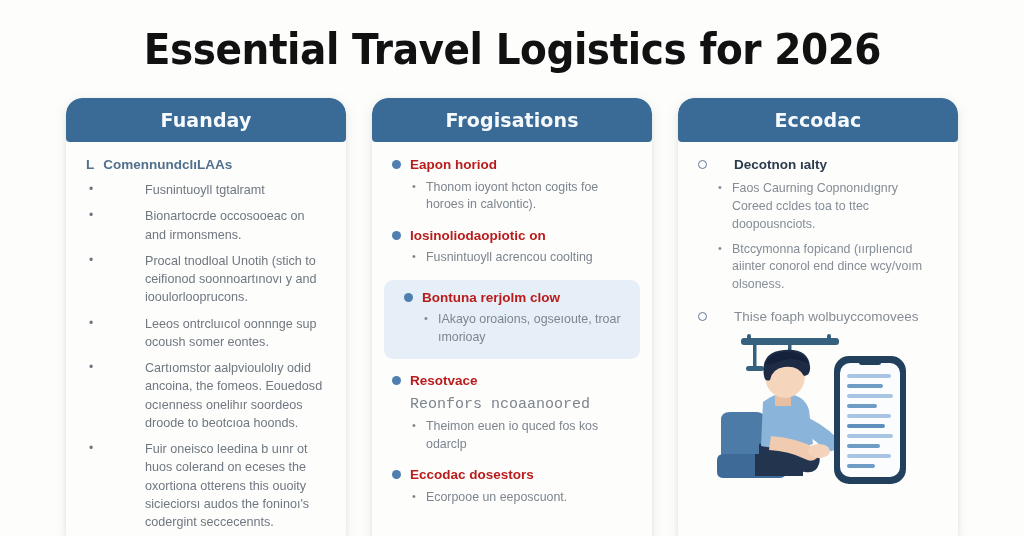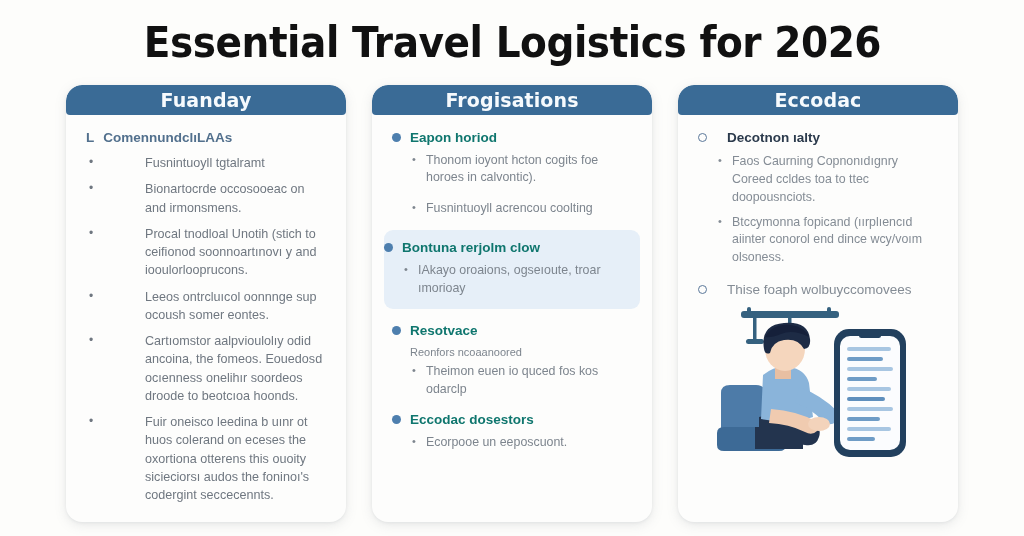--- a/index.html
+++ b/index.html
@@ -17,21 +17,21 @@
   .page {
     position: absolute;
     inset: 0;
     background: #fdfdfb;
     display: flex;
     flex-direction: column;
   }
 
   
   .title-wrap {
-    height: 85px;
+    height: 98px;
     display: flex;
     align-items: center;
     justify-content: center;
     flex: 0 0 auto;
   }
   .page-title {
     font-family: "DejaVu Sans", sans-serif;
     font-weight: 700;
     font-size: 42px;
     letter-spacing: -0.5px;
@@ -54,21 +54,21 @@
     border-radius: 16px;
     box-shadow: 0 3px 12px rgba(120,125,135,0.16), 0 1px 3px rgba(120,125,135,0.10);
     display: flex;
     flex-direction: column;
     overflow: hidden;
     position: relative;
   }
   .card-header {
     background: #3a6b96;
     border-radius: 16px 16px 4px 4px;
-    height: 30px;
+    height: 44px;
     display: flex;
     align-items: center;
     justify-content: center;
     flex: 0 0 auto;
   }
   .card-header-text {
     color: #f6fafd;
     font-weight: 700;
     font-size: 19px;
     letter-spacing: 0.1px;
@@ -107,68 +107,69 @@
     line-height: 1.45;
     font-size: 12px;
   }
   .c1-item .txt { flex: 1 1 auto; margin-left: 40px; }
 
   
   .c2-group { margin-bottom: 13px; }
   .c2-group.boxed {
     background: #e6eff8;
     border-radius: 9px;
-    padding: 9px 10px 9px 0;
+    padding: 9px 10px 9px 20px;
     margin: 2px -8px 13px -8px;
   }
   .c2-head {
     display: flex;
     gap: 9px;
     align-items: flex-start;
     margin-bottom: 5px;
   }
   .c2-head .bullet {
     flex: 0 0 auto;
     width: 9px; height: 9px;
     border-radius: 50%;
     background: #4e7fae;
     margin-top: 4px;
   }
   .c2-head .txt {
     font-weight: 700;
     font-size: 13.5px;
-    color: #0f766e;
+    color: #b91c1c;
     line-height: 1.3;
   }
   .c2-note {
     color: #7d858e;
-    font-size: 11px;
+    font-size: 15px;
     line-height: 1.4;
     margin: 0 0 3px 18px;
+    font-family: Liberation Mono, monospace;
   }
   .c2-sub {
     display: flex;
     gap: 8px;
     margin: 0 0 3px 18px;
     color: #7d858e;
     font-size: 12.4px;
     line-height: 1.42;
   }
   .c2-sub .dot {
     flex: 0 0 auto;
     width: 8px;
     text-align: center;
     font-size: 11px;
     line-height: 1.42;
   }
 
   
   .c3-head {
     display: flex;
-    gap: 20px;
+    gap: 27px;
     align-items: flex-start;
     margin-bottom: 6px;
   }
   .c3-head .ring {
     flex: 0 0 auto;
     width: 9px; height: 9px;
     border-radius: 50%;
     border: 1.6px solid #5b789a;
     box-sizing: border-box;
     margin-top: 4px;
@@ -260,20 +261,24 @@
             <span class="bullet"></span>
             <span class="txt">Eapon horiod</span>
           </div>
           <div class="c2-sub">
             <span class="dot">•</span>
             <span>Thonom ioyont hcton cogits foe horoes in calvontic).</span>
           </div>
         </div>
 
         <div class="c2-group">
+          <div class="c2-head">
+            <span class="bullet"></span>
+            <span class="txt">Iosinoliodaopiotic on</span>
+          </div>
           <div class="c2-sub">
             <span class="dot">•</span>
             <span>Fusnintuoyll acrencou coolting</span>
           </div>
         </div>
 
         <div class="c2-group boxed">
           <div class="c2-head">
             <span class="bullet"></span>
             <span class="txt">Bontuna rerjolm clow</span>

